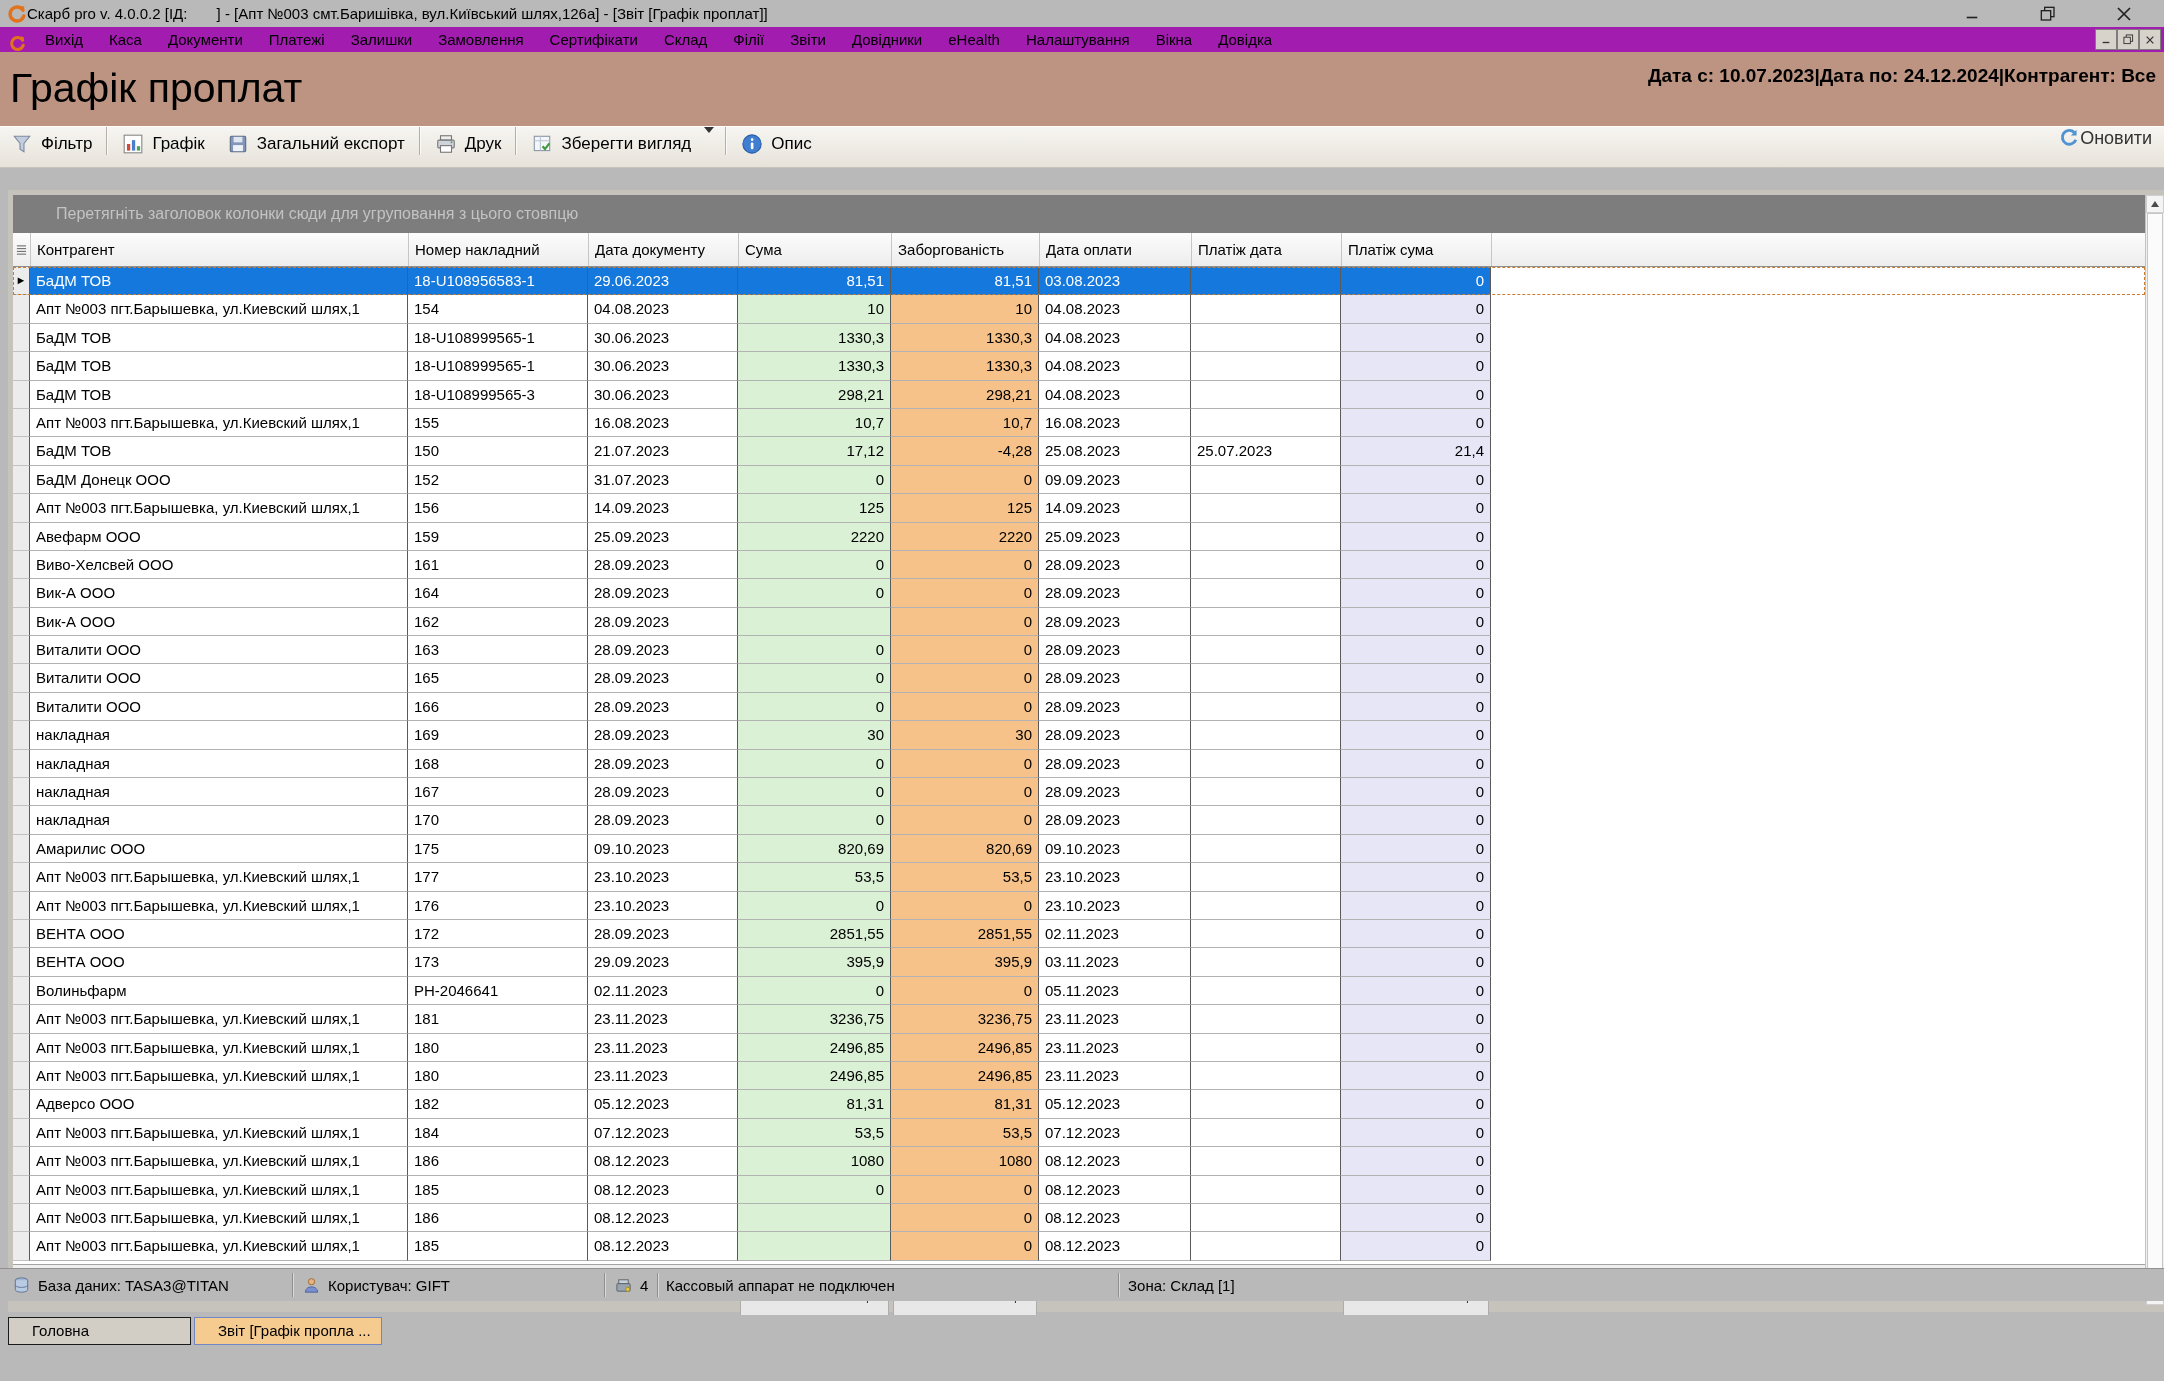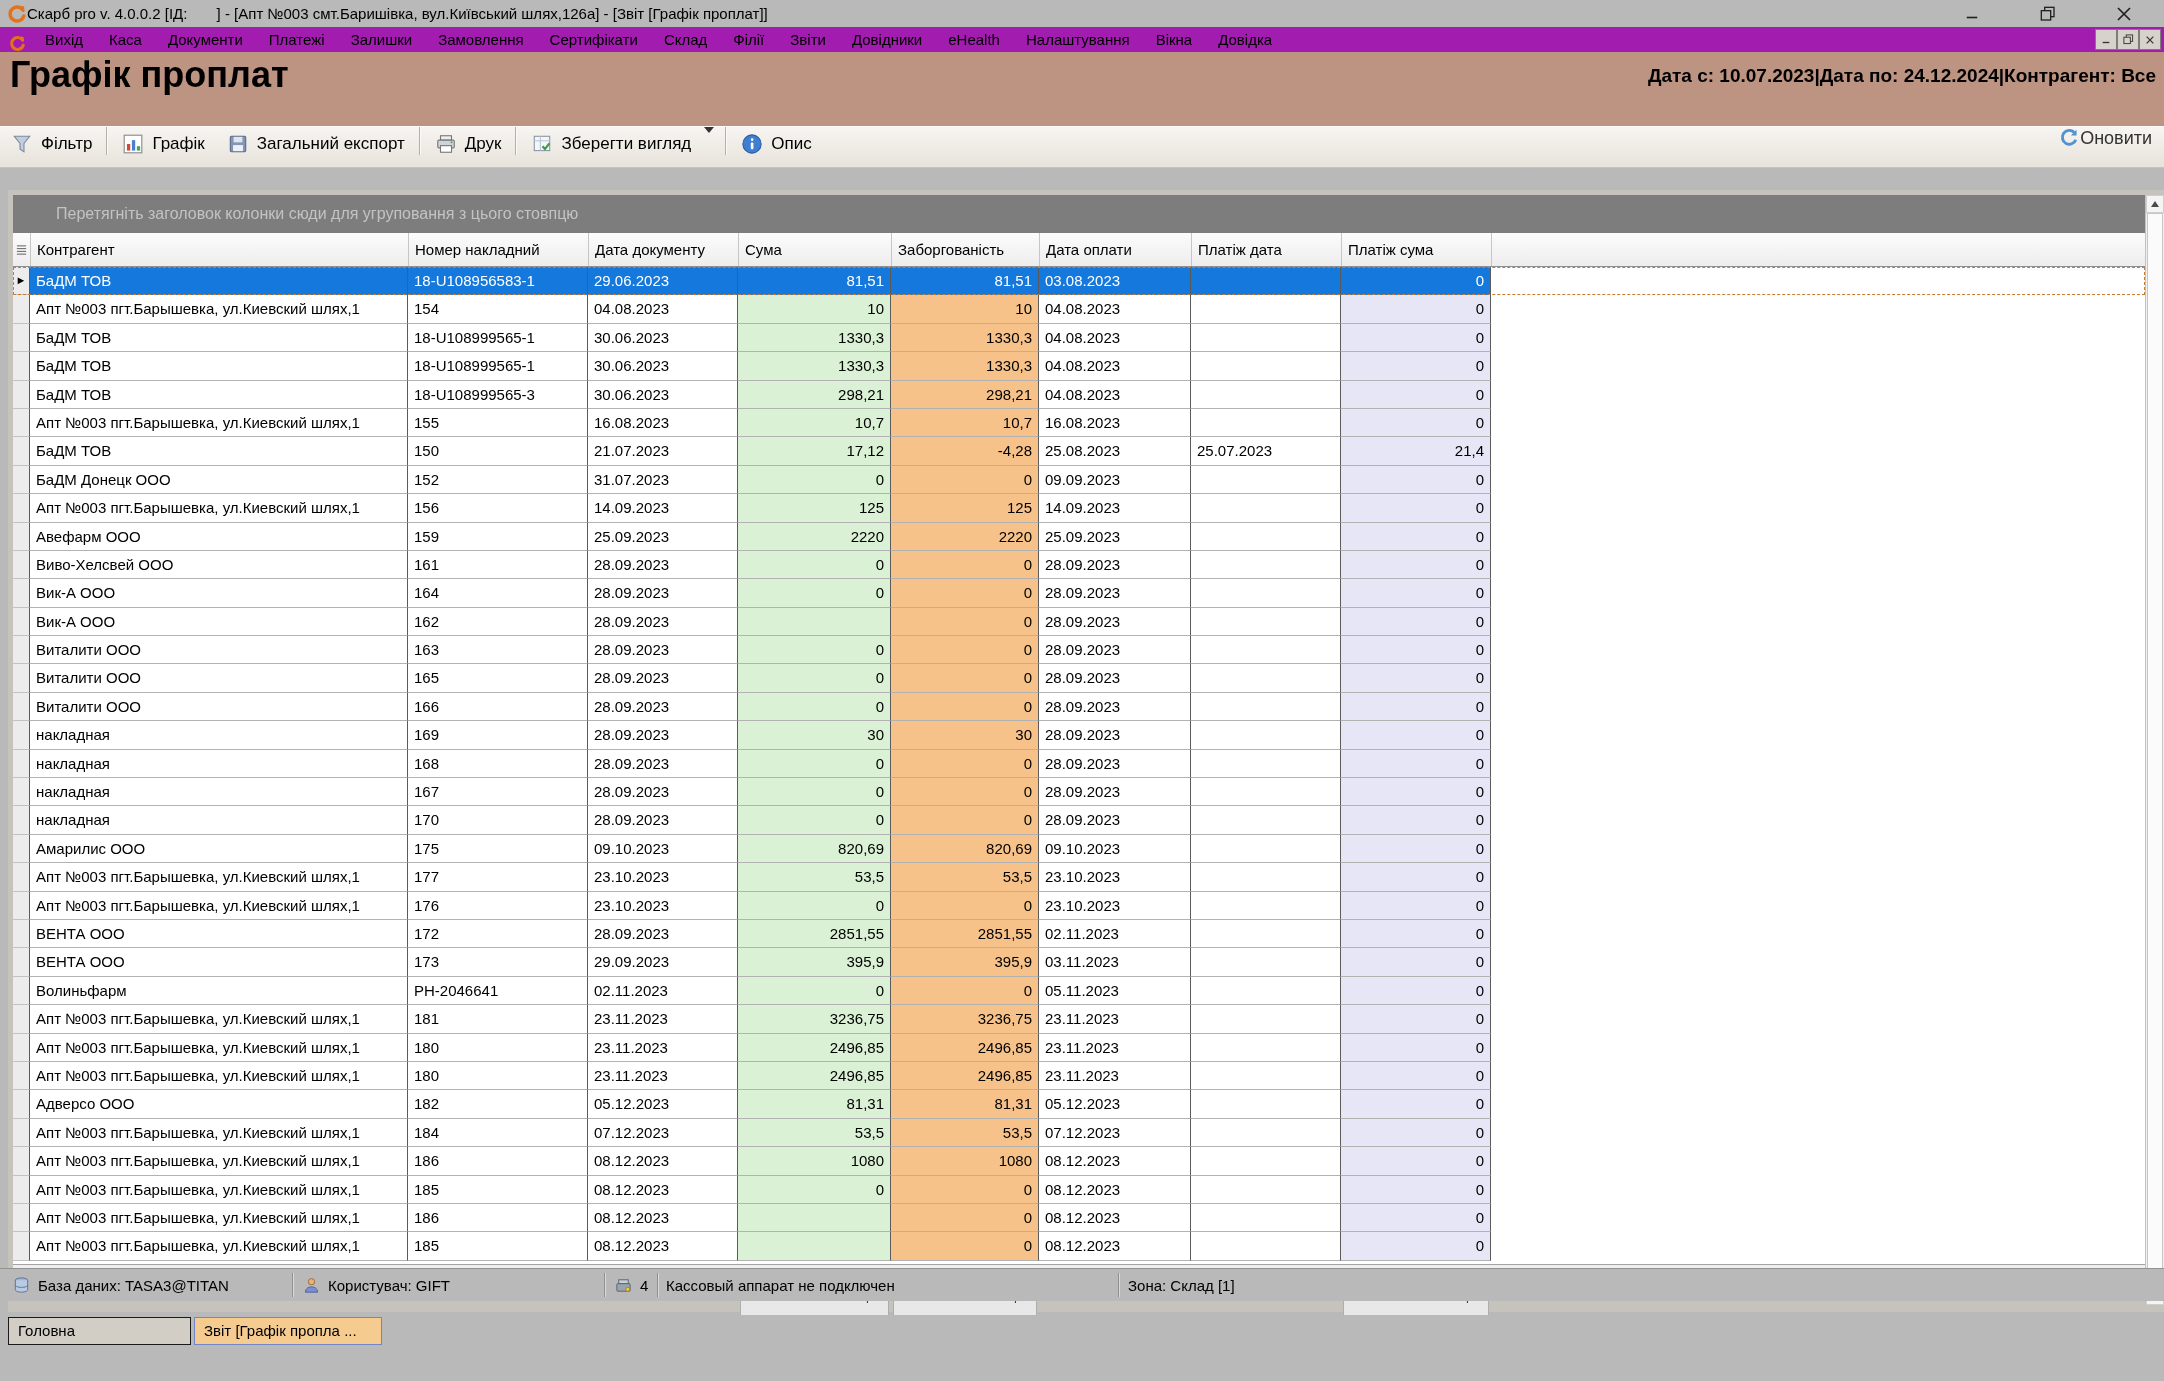--- a/index.html
+++ b/index.html
@@ -16,21 +16,21 @@
   .wctl{position:absolute;top:3px;width:40px;height:21px;display:flex;align-items:center;justify-content:center;cursor:default}
   #btn-min{left:1952px}#btn-restore{left:2028px}#btn-close{left:2104px}
   
   #menubar{position:absolute;left:0;top:27px;width:2164px;height:25px;background:#a21caf;display:flex;align-items:flex-end}
   #menubar .logo{width:17px;height:17px;margin-left:9px;margin-right:6px}
   .menu-item{font-size:15px;padding:0 13px;line-height:25px;white-space:nowrap}
   .mdi-ctl{position:absolute;top:2px;width:20px;height:19px;background:#d7d3cb;border:1px solid #7d7d7d;display:flex;align-items:center;justify-content:center}
   #mdi-min{left:2095px}#mdi-restore{left:2117px}#mdi-close{left:2139px}
   
   #pageheader{position:absolute;left:0;top:52px;width:2164px;height:74px;background:var(--header-bg,#bd9381)}
-  #pagetitle{position:absolute;left:10px;top:2px;font-size:36px;font-weight:bold;letter-spacing:0px}
+  #pagetitle{position:absolute;left:10px;top:13px;font-size:41px;font-weight:normal;letter-spacing:0px}
   #filterinfo{position:absolute;right:8px;top:13px;font-size:19px;font-weight:bold;white-space:nowrap}
   
   #toolbar{position:absolute;left:0;top:126px;width:2164px;height:42px;
     background:linear-gradient(#f7f5f1,#e7e3db);border-top:1px solid #fdfdfd;border-bottom:1px solid #c7c3bb;
     display:flex;align-items:flex-start;box-sizing:border-box}
   .tbtn{display:flex;align-items:center;gap:8px;padding:0 11px;height:34px;font-size:17px;white-space:nowrap}
   .tbtn .ticon{width:22px;height:22px;display:inline-flex}
   .tsep{width:1px;height:28px;background:#b4b0a8;border-right:1px solid #fbfaf8;margin:0 3px}
   .caret{width:0;height:0;border-left:5px solid transparent;border-right:5px solid transparent;border-top:6px solid #333;margin:0 8px 0 2px}
   #refreshbtn{position:absolute;right:12px;display:flex;align-items:center;font-size:18px;color:#333}
@@ -67,21 +67,21 @@
   
   #vscroll{position:absolute;left:2145px;top:195px;width:19px;height:1110px;background:#f0f0f0;border-left:1px solid #c2c2c2;box-sizing:border-box}
   .sbtn{position:absolute;left:0;width:18px;height:18px;background:#f4f4f4;border:1px solid #cfcfcf;box-sizing:border-box;
     display:flex;align-items:center;justify-content:center}
   #sb-up{top:0}#sb-down{bottom:0}
   .tri-up{width:0;height:0;border-left:4px solid transparent;border-right:4px solid transparent;border-bottom:6px solid #4a4a4a}
   .tri-down{width:0;height:0;border-left:4px solid transparent;border-right:4px solid transparent;border-top:6px solid #4a4a4a}
   #sb-thumb{position:absolute;left:1px;top:18px;width:16px;height:1073px;background:#fbfbfb;border:1px solid #c6c6c6;box-sizing:border-box}
   
   #tabbar{position:absolute;left:0;top:1315px;width:2164px;height:33px;background:#b9b9b9}
-  .tab{position:absolute;top:2px;height:28px;font-size:15px;line-height:26px;padding-left:9px;box-sizing:border-box;
+  .tab{position:absolute;top:2px;height:28px;font-size:15px;line-height:26px;padding-left:23px;box-sizing:border-box;
     overflow:hidden;white-space:nowrap}
   #tab-home{left:8px;width:183px;background:#d2cec6;border:1px solid #1a1a1a}
   #tab-report{left:194px;width:188px;background:var(--tab-active-bg,#f6cb90);border:1px solid #6f86c7}
   
   #statusbar{position:absolute;left:0;top:1268px;width:2164px;height:33px;background:#b9b9b9;border-top:1px solid #929292;box-sizing:border-box}
   .spanel{position:absolute;top:0;height:32px;display:flex;align-items:center;gap:7px;font-size:15px;white-space:nowrap}
   .spanel .sicon{width:19px;height:19px;display:inline-flex}
   #sp-db{left:12px}#sp-user{left:302px}#sp-count{left:614px}#sp-cash{left:666px}#sp-zone{left:1128px}
   .ssep{position:absolute;top:4px;width:1px;height:24px;background:#8f8f8f;border-right:1px solid #dadada}
   #ssep1{left:292px}#ssep2{left:604px}#ssep3{left:657px}#ssep4{left:1118px}

